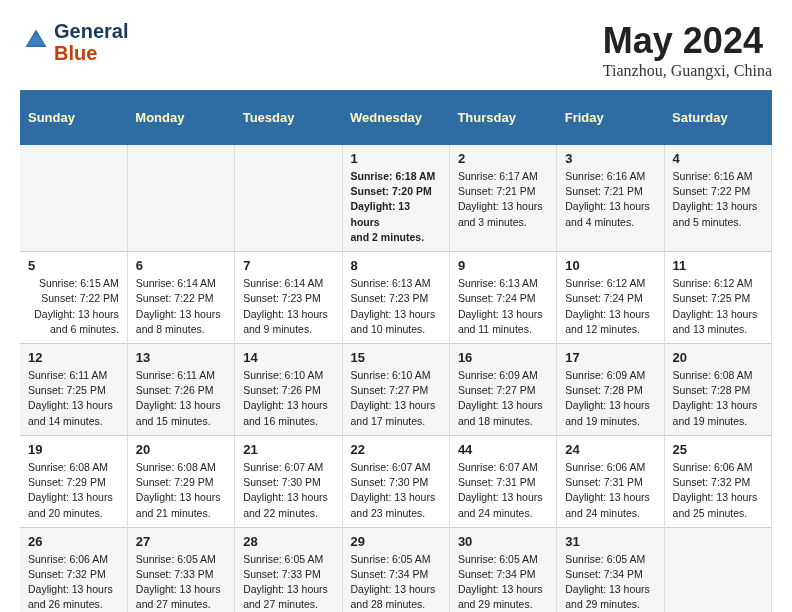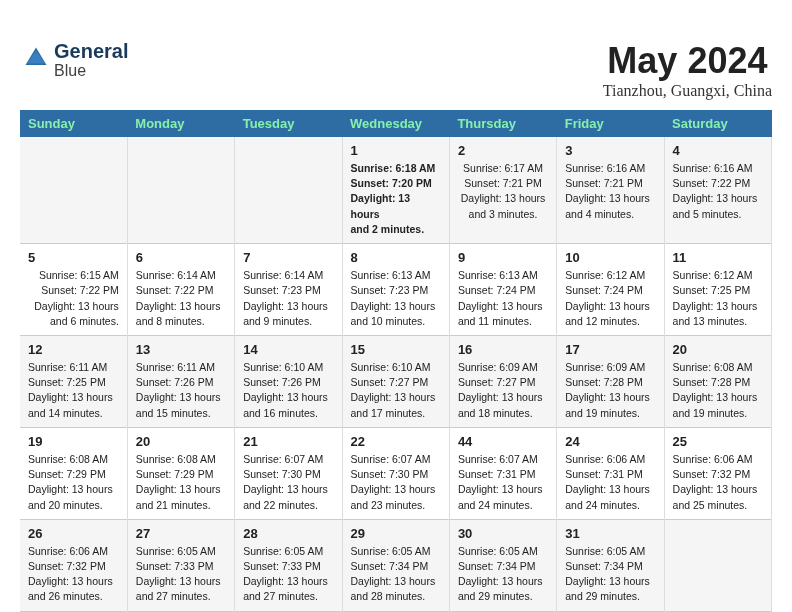--- a/index.html
+++ b/index.html
@@ -8,54 +8,53 @@
       background: #fff;
       width: 792px;
       min-height: 612px;
       padding: 20px;
     }
     .header {
       display: flex;
       justify-content: space-between;
       align-items: flex-start;
       margin-bottom: 10px;
-      margin-top: 20px;
     }
     .logo {
       display: flex;
       align-items: center;
     }
     .logo-icon {
       width: 28px;
       height: 28px;
       margin-left: 2px;
     }
     .title-block {
-      text-align: center;
+      text-align: left;
     }
     .month-title {
       font-size: 36px;
       font-weight: bold;
       color: #222;
     }
     .location {
       font-size: 16px;
       color: #333;
       font-family: Liberation Serif, serif;
     }
     table {
       width: 100%;
       border-collapse: collapse;
       table-layout: fixed;
     }
     thead th {
       background-color: #2e6da4;
-      color: #86efac;
+      color: #fef9c3;
       text-align: left;
-      padding: 6px 8px;
+      padding: 20px 8px;
       font-size: 13px;
       font-weight: bold;
     }
     tbody tr {
       border-bottom: 1px solid #ccc;
     }
     tbody td {
       vertical-align: top;
       padding: 6px 8px;
       font-size: 11px;
@@ -87,21 +86,21 @@
 <div class="header">
   <div class="logo">
     <div>
       <svg class="logo-icon" viewBox="0 0 40 40" width="40" height="40">
         <polygon points="20,5 35,30 5,30" fill="#2e6da4"></polygon>
         <polygon points="20,10 33,28 7,28" fill="#4a90d9" opacity="0.5"></polygon>
       </svg>
     </div>
     <div style="margin-left:4px">
       <div style="font-size:20px;font-weight:bold;color:#1a3a5c;line-height:1.1">General</div>
-      <div style="font-size:16px;font-weight:normal;color:#404040;line-height:1.1">Blue</div>
+      <div style="font-size:20px;font-weight:bold;color:#c2410c;line-height:1.1">Blue</div>
     </div>
   </div>
   <div class="title-block">
     <div class="month-title">May 2024</div>
     <div class="location">Tianzhou, Guangxi, China</div>
   </div>
 </div>
 
 <table>
   <thead>
@@ -122,21 +121,21 @@
         <td class="empty"></td>
         <td>
           <div class="day-num">1</div>
           <div class="day-info" style="white-space: pre-line; font-weight: bold;">Sunrise: 6:18 AM
 Sunset: 7:20 PM
 Daylight: 13 hours
 and 2 minutes.</div>
         </td>
         <td>
           <div class="day-num">2</div>
-          <div class="day-info" style="white-space: pre-line; text-align: center;">Sunrise: 6:17 AM
+          <div class="day-info" style="white-space: pre-line;">Sunrise: 6:17 AM
 Sunset: 7:21 PM
 Daylight: 13 hours
 and 3 minutes.</div>
         </td>
         <td>
           <div class="day-num">3</div>
           <div class="day-info" style="white-space: pre-line;">Sunrise: 6:16 AM
 Sunset: 7:21 PM
 Daylight: 13 hours
 and 4 minutes.</div>

